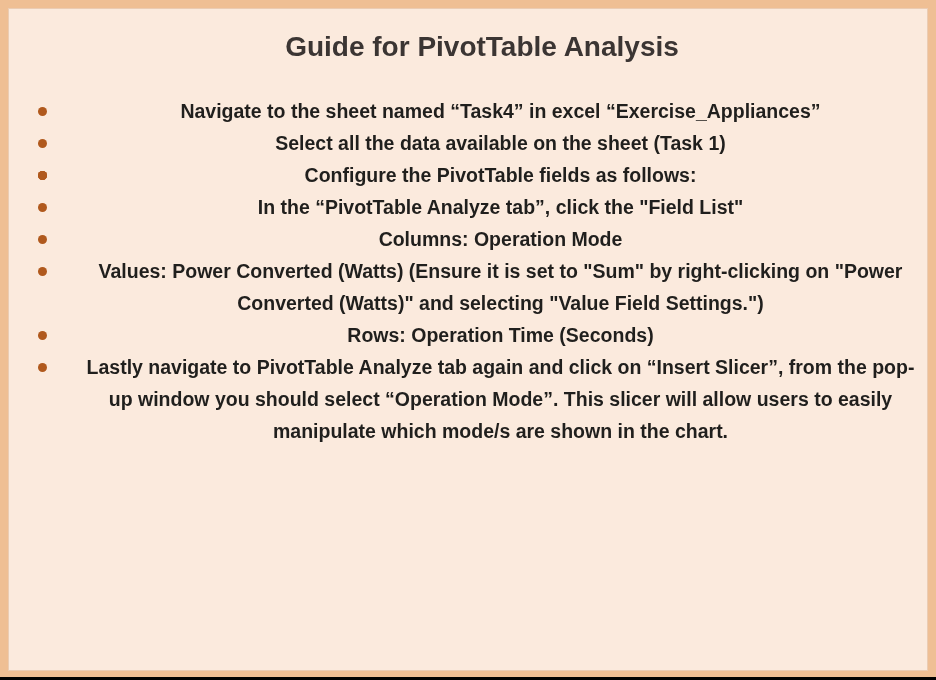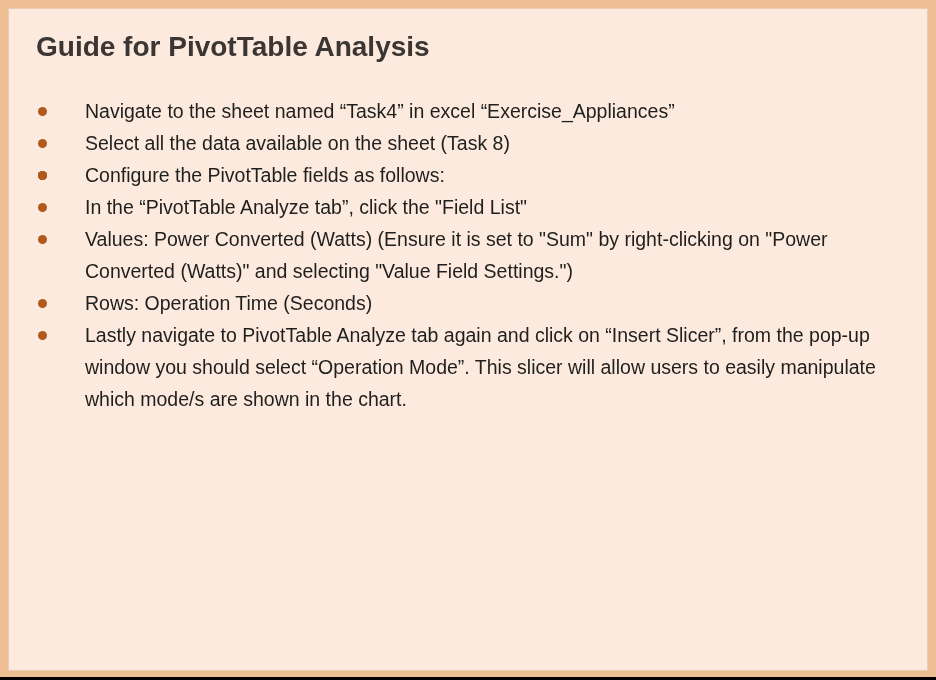--- a/index.html
+++ b/index.html
@@ -20,20 +20,21 @@
     box-sizing: border-box;
     background: #fbeadd;
     border: 8px solid #efbf94;
     border-bottom-width: 6px;
     box-shadow: inset 0 0 0 1px rgba(205, 150, 100, 0.35);
   }
   .content {
     position: relative;
     width: 100%;
     height: 100%;
+    text-align: center;
   }
   h1.title {
     margin: 0;
     padding: 21px 0 0 28px;
     font-size: 28px;
     line-height: 36px;
     font-weight: bold;
     color: #3b3533;
     letter-spacing: 0px;
   }
@@ -41,20 +42,21 @@
     list-style: none;
     margin: 0;
     padding: 30px 12px 0 77px;
   }
   ul.instructions li {
     position: relative;
     font-size: 19.5px;
     line-height: 32px;
     color: #201f1d;
     margin: 0;
+    font-weight: bold;
   }
   ul.instructions li .dot {
     position: absolute;
     left: -47px;
     top: 11.5px;
     width: 9px;
     height: 9px;
     border-radius: 50%;
     background: #b0591d;
   }
@@ -76,35 +78,39 @@
 <div class="slide">
   <div class="content">
     <h1 class="title">Guide for PivotTable Analysis</h1>
     <ul class="instructions">
       <li>
         <span class="dot"></span>
         <span class="txt">Navigate to the sheet named “Task4” in excel “Exercise_Appliances”</span>
       </li>
       <li>
         <span class="dot"></span>
-        <span class="txt">Select all the data available on the sheet (Task 8)</span>
+        <span class="txt">Select all the data available on the sheet (Task 1)</span>
       </li>
       <li>
         <span class="dot"></span>
       </li>
       <li>
         <span class="dot"></span>
       </li>
       <li>
         <span class="dot"></span>
         <span class="txt">Configure the PivotTable fields as follows:</span>
       </li>
       <li>
         <span class="dot"></span>
         <span class="txt">In the “PivotTable Analyze tab”, click the "Field List"</span>
+      </li>
+      <li>
+        <span class="dot"></span>
+        <span class="txt">Columns: Operation Mode</span>
       </li>
       <li>
         <span class="dot"></span>
         <span class="txt">Values: Power Converted (Watts) (Ensure it is set to "Sum" by right-clicking on "Power Converted (Watts)" and selecting "Value Field Settings.")</span>
       </li>
       <li>
         <span class="dot"></span>
         <span class="txt">Rows: Operation Time (Seconds)</span>
       </li>
       <li>

